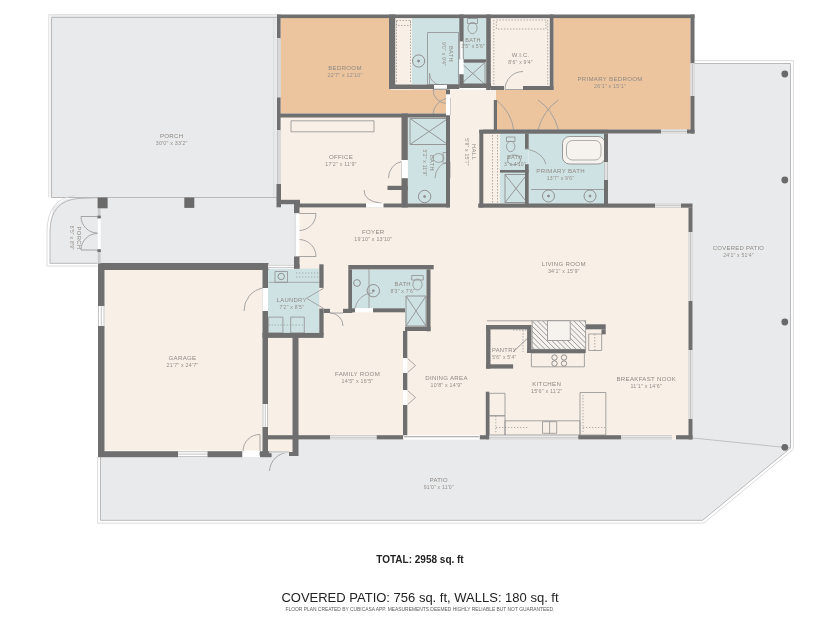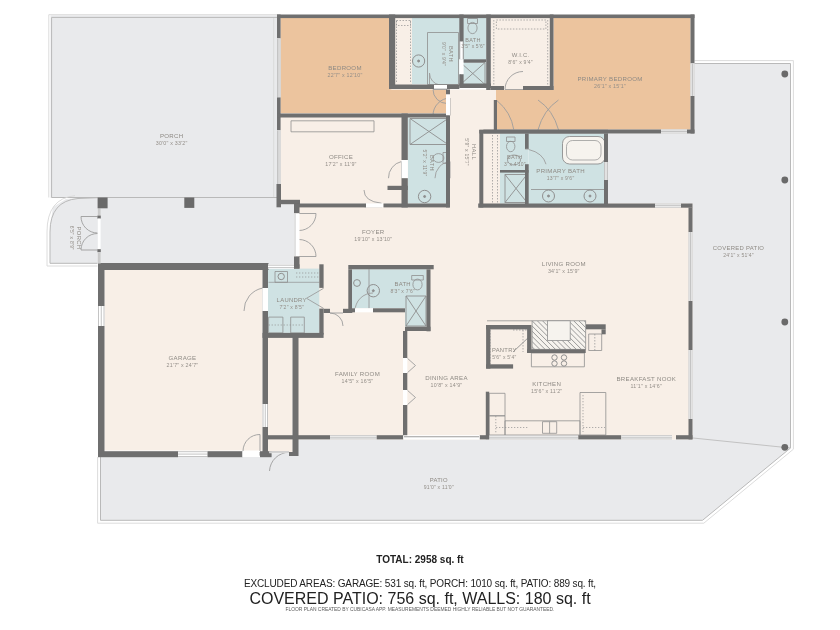--- a/index.html
+++ b/index.html
@@ -371,15 +371,14 @@
 <text x="546.7" y="385.5" fill="#8e8a84" font-size="6.1" letter-spacing="0.3" text-anchor="middle">KITCHEN</text>
       <text x="546.7" y="392.5" fill="#938e88" font-size="5.3" letter-spacing="0.21" text-anchor="middle">15'6" x 11'2"</text>
 <text x="646.3" y="381" fill="#8e8a84" font-size="6.1" letter-spacing="0.3" text-anchor="middle">BREAKFAST NOOK</text>
       <text x="646.3" y="388.0" fill="#938e88" font-size="5.3" letter-spacing="0.21" text-anchor="middle">11'1" x 14'6"</text>
 <text x="402.7" y="286" fill="#8e8a84" font-size="5.9" letter-spacing="0.3" text-anchor="middle">BATH</text>
       <text x="402.7" y="293.0" fill="#938e88" font-size="5.1" letter-spacing="0.21" text-anchor="middle">8'3" x 7'6"</text>
 <text x="438.8" y="482" fill="#8e8a84" font-size="5.9" letter-spacing="0.3" text-anchor="middle">PATIO</text>
       <text x="438.8" y="489.0" fill="#938e88" font-size="5.1" letter-spacing="0.21" text-anchor="middle">91'0" x 11'0"</text>
 </svg>
 <div class="txt" style="top:553.5px;font-size:10px;font-weight:bold;">TOTAL: 2958 sq. ft</div>
-<div class="txt" style="top:578px;font-size:10px;letter-spacing:-0.15px;">EXCLUDED AREAS: GARAGE: 531 sq. ft, PORCH: 1010 sq. ft, PATIO: 889 sq. ft,</div>
-<div class="txt" style="top:590.2px;font-size:16px;">COVERED PATIO: 756 sq. ft, WALLS: 180 sq. ft</div>
+<div class="txt" style="top:590.2px;font-size:13px;">COVERED PATIO: 756 sq. ft, WALLS: 180 sq. ft</div>
 <div class="txt" style="top:606.5px;font-size:4.9px;color:#5a5a5a;">FLOOR PLAN CREATED BY CUBICASA APP. MEASUREMENTS DEEMED HIGHLY RELIABLE BUT NOT GUARANTEED.</div>
 </div>
 </body></html>

